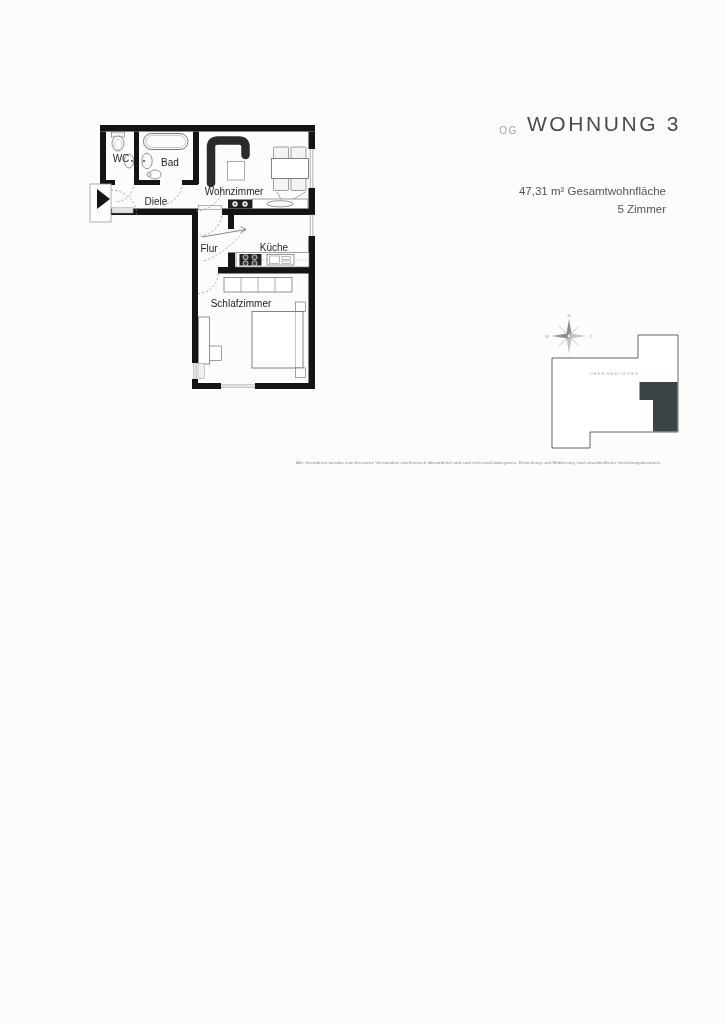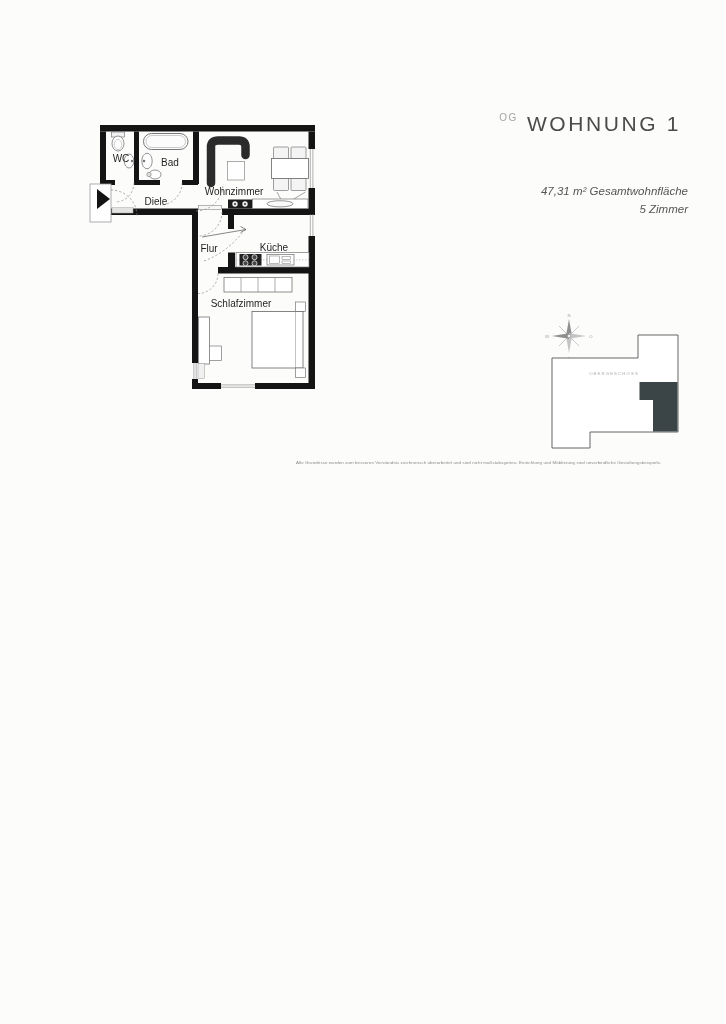--- a/index.html
+++ b/index.html
@@ -9,27 +9,27 @@
     font-family:"Liberation Sans", sans-serif;
     position:relative;
     overflow:hidden;
   }
   #page{position:absolute;left:0;top:0;width:726px;height:1024px;}
   svg{position:absolute;left:0;top:0;}
   svg text{font-family:"Liberation Sans", sans-serif;}
   .room-label{font-size:10px;fill:#1f1f1f;}
   .header-row{
     position:absolute;top:112px;right:45px;
-    display:flex;align-items:flex-start;white-space:nowrap;
+    display:flex;align-items:flex-end;white-space:nowrap;
   }
   .floor-tag{font-size:10px;color:#a3a3a3;letter-spacing:1.6px;margin-right:9px;}
   .main-title{font-size:21px;color:#4b4b4b;letter-spacing:2.6px;font-weight:400;}
   .area-block{
-    position:absolute;top:183px;right:38px;
-    text-align:right;font-size:11.5px;color:#555;line-height:17.5px;font-style:italic;
+    position:absolute;top:183px;right:60px;
+    text-align:right;font-size:11.5px;color:#555;line-height:17.5px;
   }
   .disclaimer{
     position:absolute;left:296px;top:460px;width:396px;
     font-size:4.4px;color:#8a8a8a;white-space:nowrap;letter-spacing:0.1px;
   }
 </style>
 </head>
 <body>
 
 <div id="page">
@@ -198,21 +198,21 @@
       <polygon points="638,335 678,335 678,432 590,432 590,448 552,448 552,358 638,358" fill="#ffffff" stroke="#555555" stroke-width="0.9"></polygon>
 
       <polygon points="639.5,382 677.5,382 677.5,431.5 653,431.5 653,400 639.5,400" fill="#3b4447"></polygon>
 
       <text x="614" y="374.5" text-anchor="middle" font-size="4.3" letter-spacing="1.1" fill="#ababab">OBERGESCHOSS</text>
     </g>
   </svg>
 
   <div class="header-row">
     <span class="floor-tag">OG</span>
-    <span class="main-title">WOHNUNG 1</span>
+    <span class="main-title">WOHNUNG 3</span>
   </div>
 
   <div class="area-block">
     <div>47,31 m² Gesamtwohnfläche</div>
     <div>5 Zimmer</div>
   </div>
 
   <div class="disclaimer">Alle Grundrisse wurden zum besseren Verständnis zeichnerisch überarbeitet und sind nicht maßstabsgetreu. Einrichtung und Möblierung sind unverbindliche Gestaltungsbeispiele.</div>
 
 </div>

